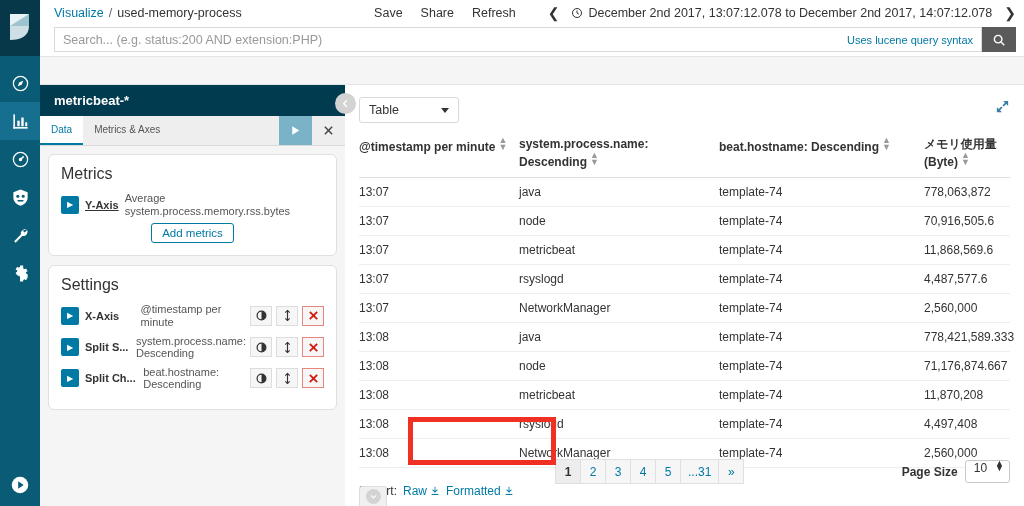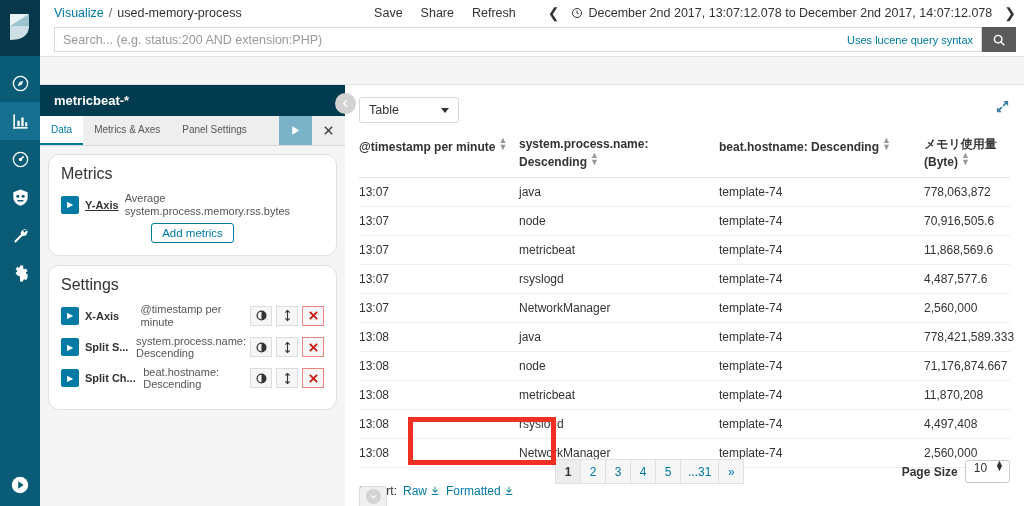--- a/index.html
+++ b/index.html
@@ -101,21 +101,21 @@
   .etab-apply {
     width: 33px; background: #7ab3c7; display: flex; align-items: center; justify-content: center;
     cursor: pointer; color: #fff;
   }
   .etab-close {
     width: 33px; background: #eeeeee; display: flex; align-items: center; justify-content: center;
     cursor: pointer; color: #444; font-size: 13px;
   }
   .editor-scroll { flex: 1; overflow: hidden; background: #f5f5f5; padding: 8px; }
   .card {
-    background: #ffffff; border: 1px solid #e0e0e0; border-radius: 11px;
+    background: #ffffff; border: 1px solid #e0e0e0; border-radius: 6px;
     padding: 10px 12px 12px 12px; margin-bottom: 9px;
   }
   .card-title { font-size: 16px; color: #333; margin-bottom: 9px; font-weight: normal; }
   .agg-row { display: flex; align-items: center; gap: 6px; margin-bottom: 6px; }
   .agg-caret {
     width: 18px; height: 18px; background: #0079a5; border-radius: 2px;
     display: flex; align-items: center; justify-content: center; color: #fff;
     font-size: 8px; cursor: pointer; flex: 0 0 18px;
   }
   .agg-label { font-size: 11px; font-weight: bold; color: #333; white-space: nowrap; text-decoration: underline; }
@@ -316,23 +316,20 @@
 
       <div class="editor">
         <div class="editor-head">metricbeat-*</div>
 
         <div class="editor-tabs">
           <div class="etab active">
             <span>Data</span>
           </div>
           <div class="etab">
             <span>Metrics &amp; Axes</span>
-          </div>
-          <div class="etab">
-            <span>Panel Settings</span>
           </div>
           <div class="etab-spacer"></div>
           <div class="etab-apply">
             <svg width="13" height="13" viewBox="0 0 24 24" fill="#fff">
                 <path d="M6 4 L19 12 L6 20 Z"></path>
               </svg>
           </div>
           <div class="etab-close">
             <svg width="11" height="11" viewBox="0 0 24 24" stroke="#444" stroke-width="3.2">
                 <path d="M4 4 L20 20 M20 4 L4 20"></path>

